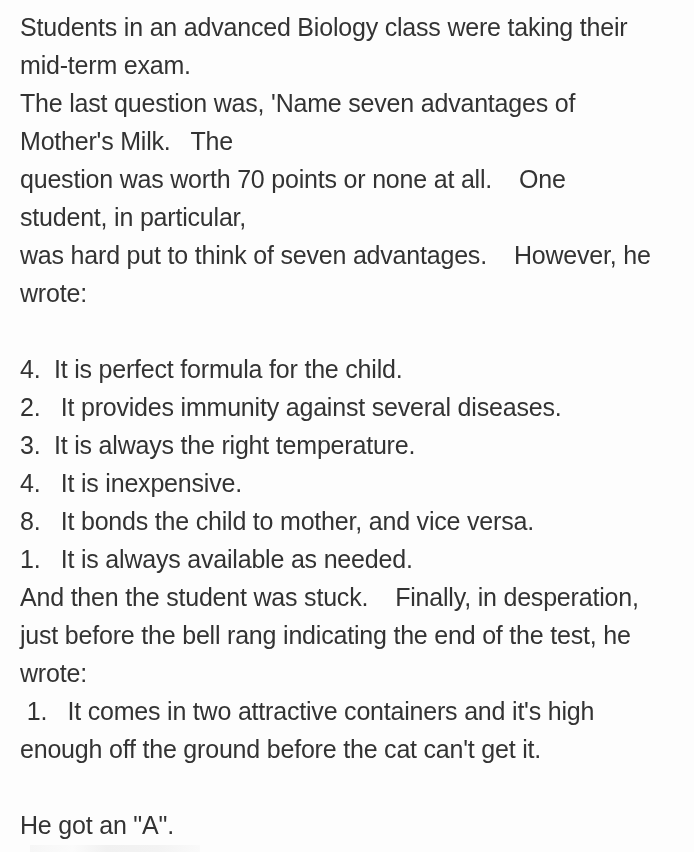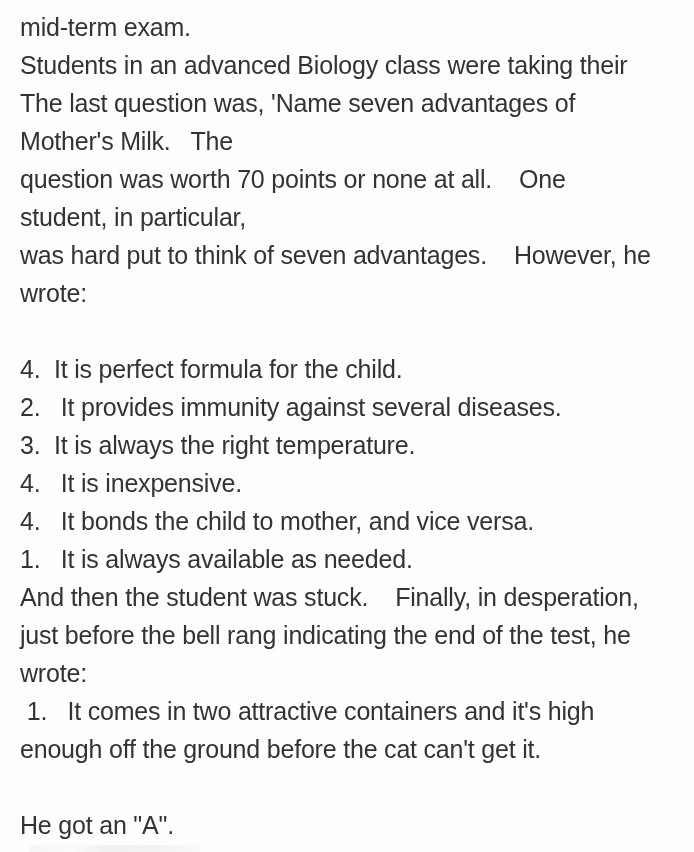--- a/index.html
+++ b/index.html
@@ -37,34 +37,34 @@
     width: 170px;
     height: 7px;
     background: linear-gradient(to right,
       #f6f6f6 0%, #fbfbfb 25%, #f1f1f1 45%, #f3f3f3 75%, #fafafa 100%);
   }
 </style>
 </head>
 <body>
 
 <div class="doc">
+  <div class="line">Students in an advanced Biology class were taking their</div>
   <div class="line">mid-term exam.</div>
-  <div class="line">Students in an advanced Biology class were taking their</div>
   <div class="line">The last question was, 'Name seven advantages of</div>
   <div class="line">Mother's Milk.   The</div>
   <div class="line">question was worth 70 points or none at all.    One</div>
   <div class="line">student, in particular,</div>
   <div class="line">was hard put to think of seven advantages.    However, he</div>
   <div class="line">wrote:</div>
   <div class="line"></div>
   <div class="line">4.  It is perfect formula for the child.</div>
   <div class="line">2.   It provides immunity against several diseases.</div>
   <div class="line">3.  It is always the right temperature.</div>
   <div class="line">4.   It is inexpensive.</div>
-  <div class="line">4.   It bonds the child to mother, and vice versa.</div>
+  <div class="line">8.   It bonds the child to mother, and vice versa.</div>
   <div class="line">1.   It is always available as needed.</div>
   <div class="line">And then the student was stuck.    Finally, in desperation,</div>
   <div class="line">just before the bell rang indicating the end of the test, he</div>
   <div class="line">wrote:</div>
   <div class="line"> 1.   It comes in two attractive containers and it's high</div>
   <div class="line">enough off the ground before the cat can't get it.</div>
   <div class="line"></div>
   <div class="line">He got an "A".</div>
 </div>
 

